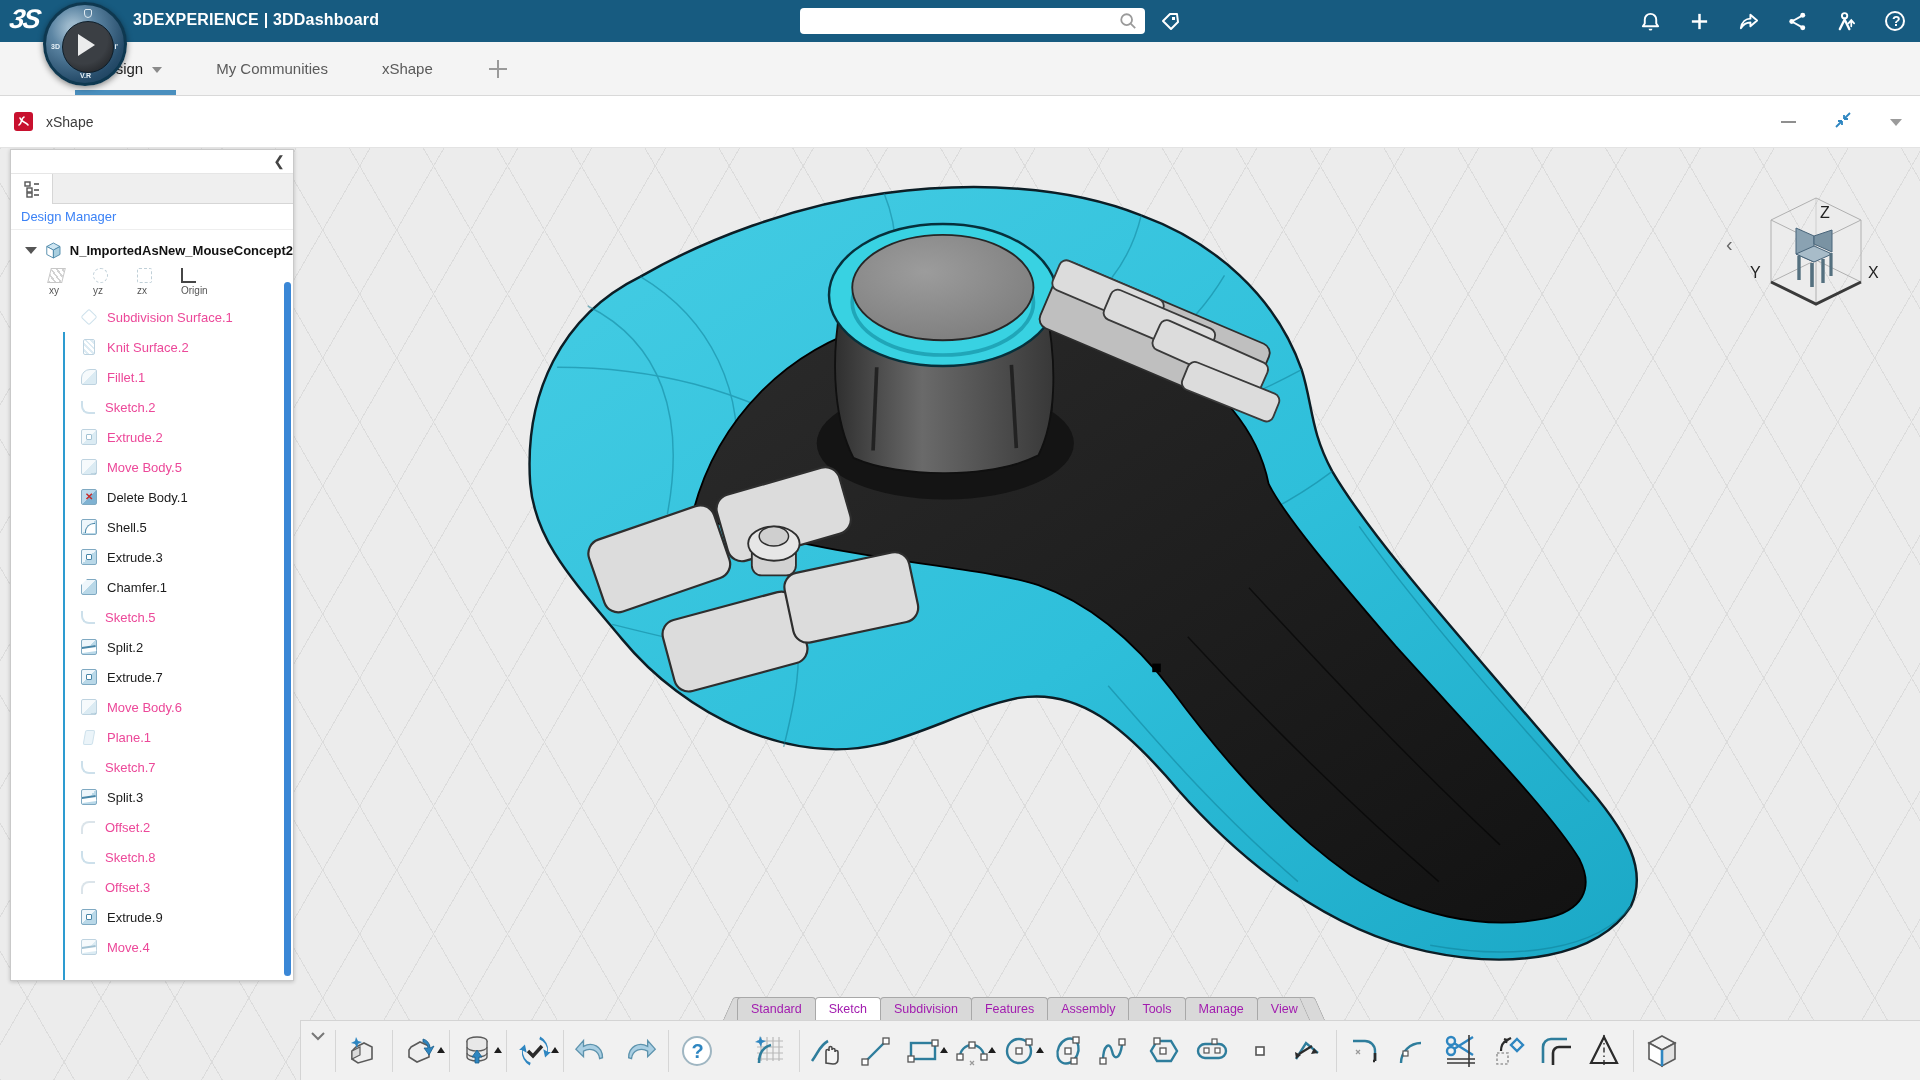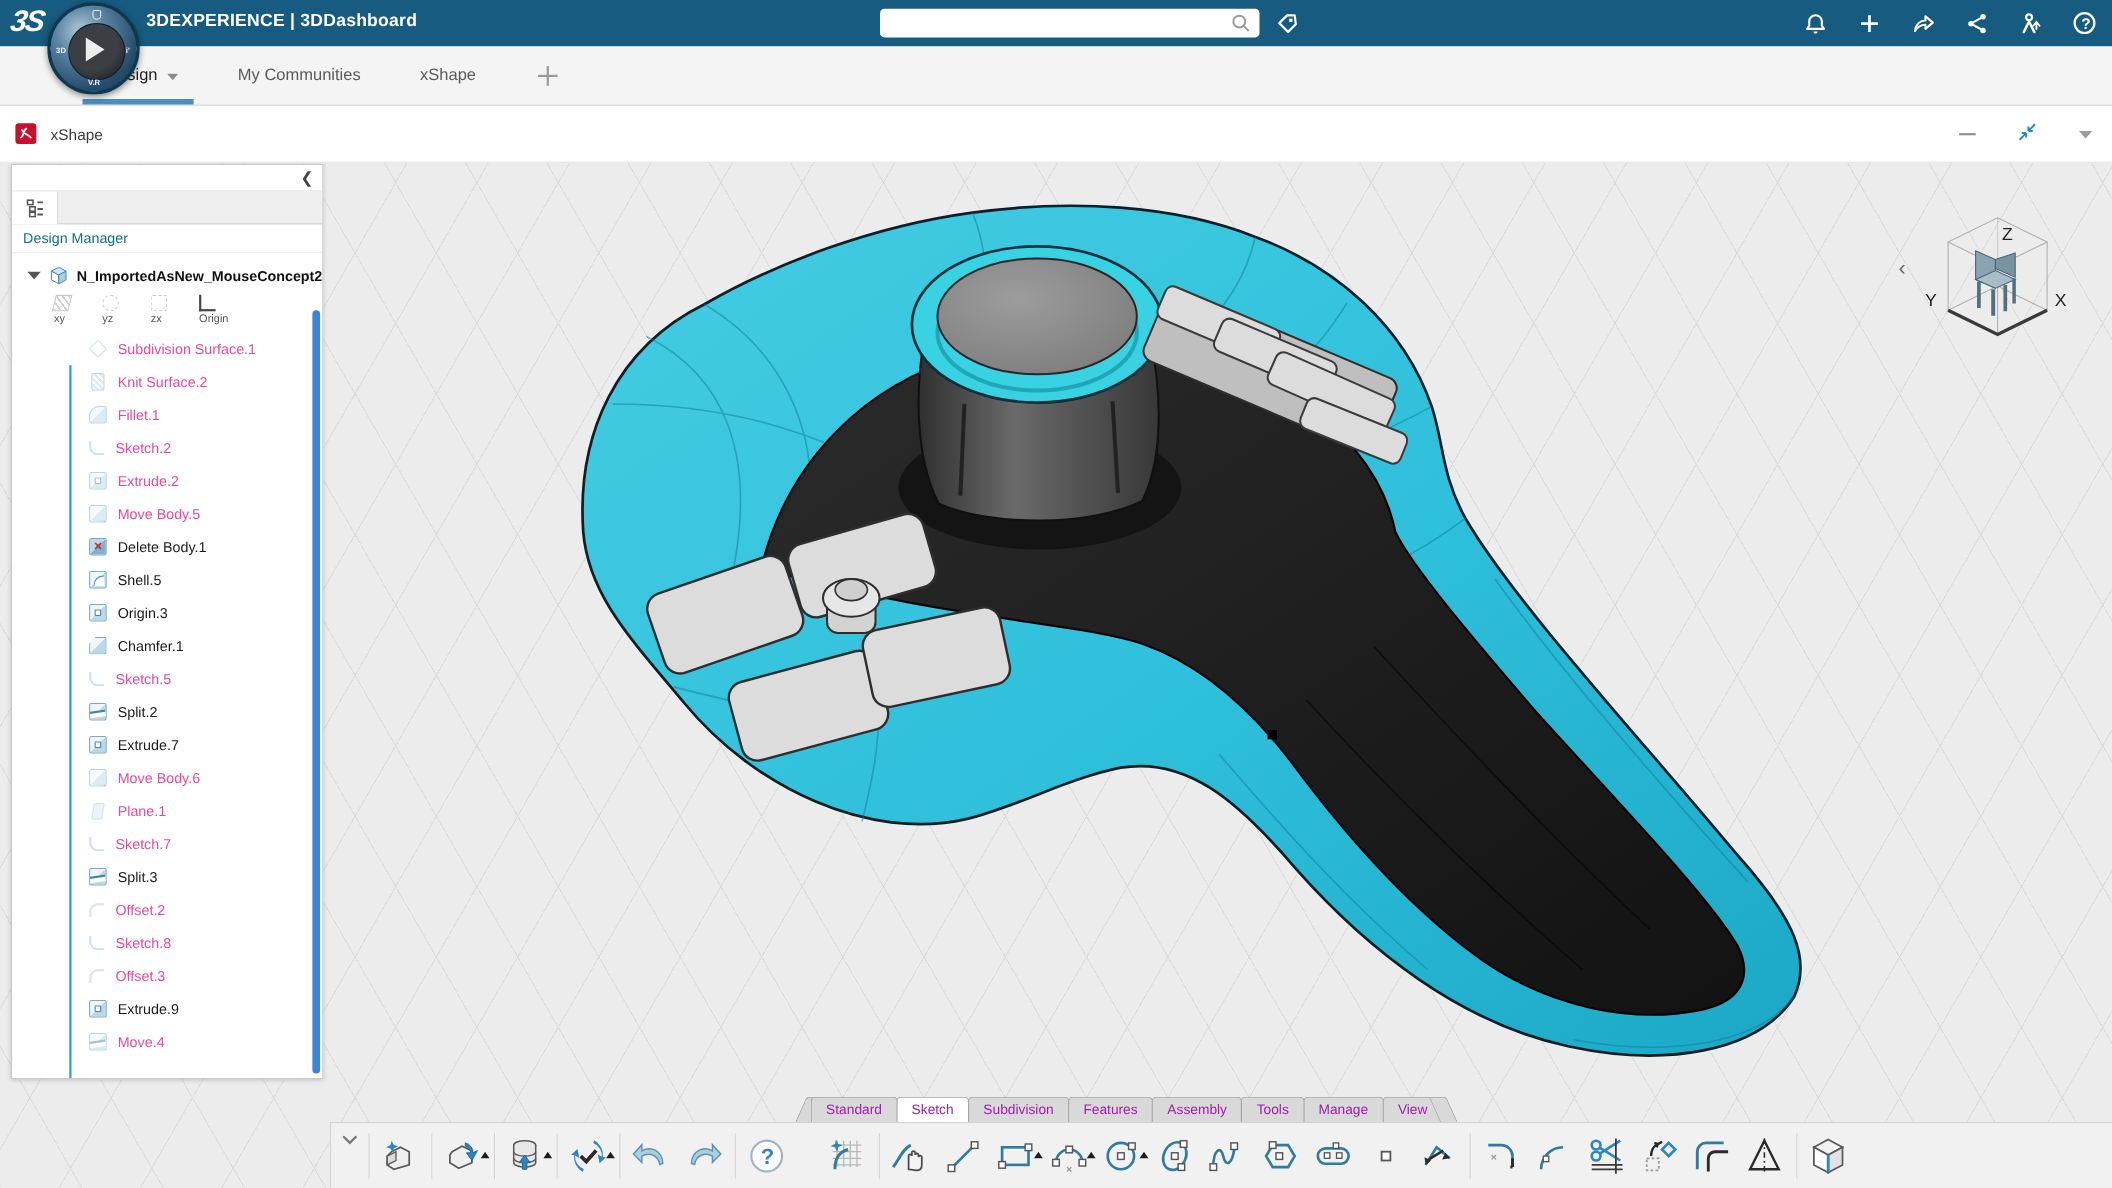--- a/index.html
+++ b/index.html
@@ -55,21 +55,21 @@
     background-image:repeating-linear-gradient(60deg,#dcdcdc 0 1px,transparent 1px 64px),
                      repeating-linear-gradient(120deg,#dcdcdc 0 1px,transparent 1px 64px);}
   .model-svg{position:absolute;left:0;top:0;width:1920px;height:932px}
 
   
   .panel{position:absolute;left:10px;top:1px;width:284px;height:832px;background:#fff;border:1px solid #c9c9c9;box-shadow:0 1px 4px rgba(0,0,0,.2);overflow:hidden}
   .panel-top{height:24px;border-bottom:1px solid #e6e6e6;position:relative}
   .panel-collapse{position:absolute;right:8px;top:3px;color:#444;font-size:14px;cursor:pointer;line-height:16px}
   .panel-tabs{height:30px;background:#efefef;border-bottom:1px solid #d6d6d6;display:flex}
   .ptab{width:42px;height:30px;background:#fff;border-right:1px solid #d6d6d6;display:flex;align-items:center;justify-content:center;cursor:pointer}
-  .panel-title{height:26px;display:flex;align-items:center;padding-left:10px;font-size:13px;color:#0f766e;border-bottom:1px solid #eee}
+  .panel-title{height:26px;display:flex;align-items:center;padding-left:10px;font-size:13px;color:#3b82f6;border-bottom:1px solid #eee}
   .tree{position:relative;padding-top:6px}
   .branchline{position:absolute;left:52px;top:102px;width:2px;height:700px;background:#2d9bd0}
   .rootrow{display:flex;align-items:center;gap:8px;height:28px;padding-left:14px;cursor:pointer}
   .roottri{width:0;height:0;border-left:6px solid transparent;border-right:6px solid transparent;border-top:7px solid #555}
   .rootcube{width:19px;height:19px}
   .rootlabel{font-size:13px;font-weight:bold;color:#111;white-space:nowrap}
   .planesrow{display:flex;gap:14px;padding:4px 0 6px 38px}
   .pl{display:flex;flex-direction:column;align-items:flex-start;gap:2px;width:30px;cursor:pointer}
   .pl .plab{font-size:10px;color:#555}
   .pli{width:15px;height:15px;opacity:.65}
@@ -436,21 +436,21 @@
           </div>
 
           <div class="trow s-done">
             <span class="ni ic-shell"></span>
             <span class="tlabel">Shell.5</span>
           </div>
 
 
           <div class="trow s-done">
             <span class="ni ic-extrude"></span>
-            <span class="tlabel">Origin.3</span>
+            <span class="tlabel">Extrude.3</span>
           </div>
 
           <div class="trow s-done">
             <span class="ni ic-chamfer"></span>
             <span class="tlabel">Chamfer.1</span>
           </div>
 
           <div class="trow s-ctx">
             <span class="ni ic-sketch"></span>
             <span class="tlabel">Sketch.5</span>

